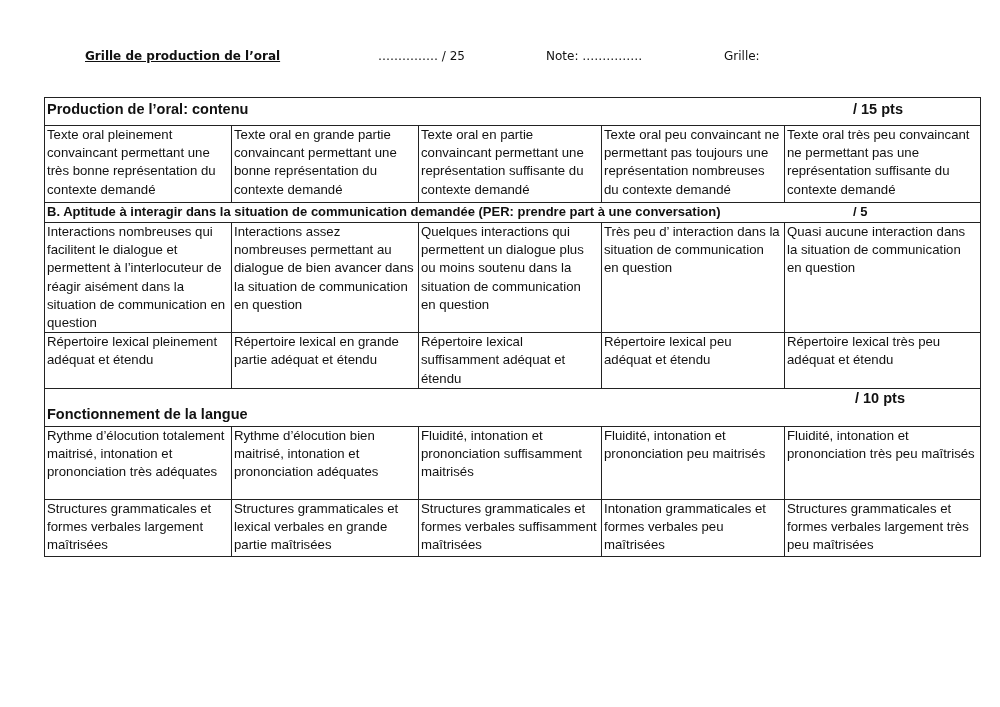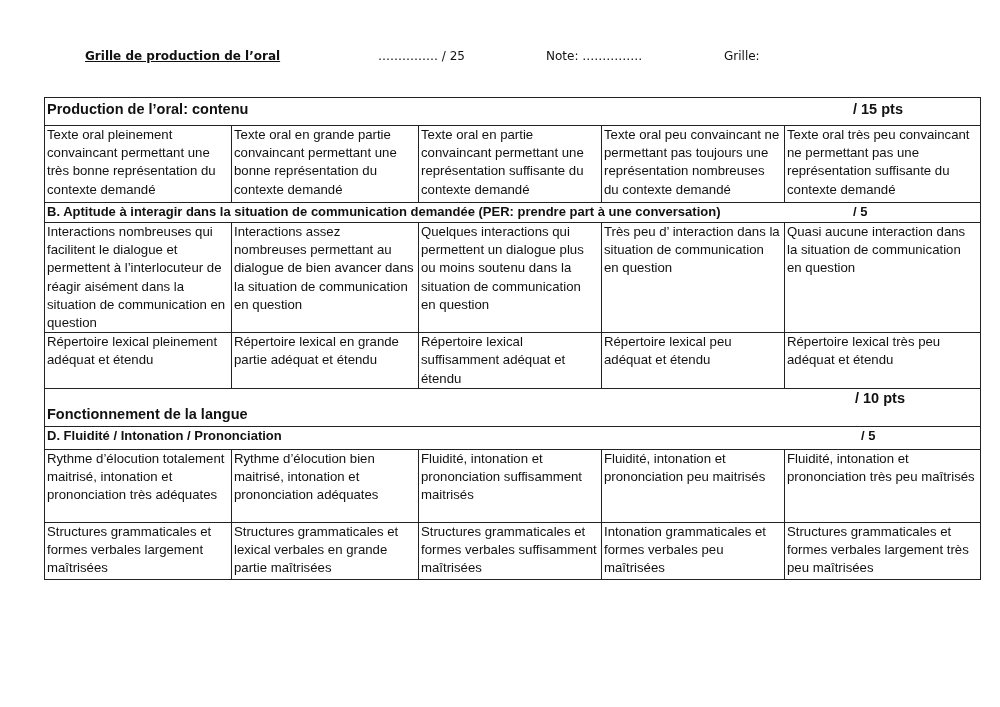--- a/index.html
+++ b/index.html
@@ -76,26 +76,20 @@
       <td>Répertoire lexical très peu adéquat et étendu</td>
     </tr>
 
     <tr class="section">
       <td colspan="5" class="rowhead" style="height:21px;padding-top:16px">
         <span class="label">Fonctionnement de la langue</span>
         <span class="pts" style="left:810px;top:0">/ 10 pts</span>
       </td>
     </tr>
 
-    <tr class="crit">
-      <td colspan="5" class="rowhead" style="height:22px">
-        <span class="label">D. Fluidité  / Intonation / Prononciation</span>
-        <span class="pts" style="left:816px;top:0">/ 5</span>
-      </td>
-    </tr>
     <tr style="height:73px">
       <td>Rythme d’élocution totalement maitrisé, intonation et prononciation très adéquates</td>
       <td>Rythme d’élocution bien maitrisé, intonation et prononciation adéquates</td>
       <td>Fluidité, intonation et prononciation suffisamment maitrisés</td>
       <td>Fluidité, intonation et prononciation peu maitrisés</td>
       <td>Fluidité, intonation et prononciation très peu maîtrisés</td>
     </tr>
 
     <tr style="height:57px">
       <td>Structures grammaticales et formes verbales largement maîtrisées</td>

